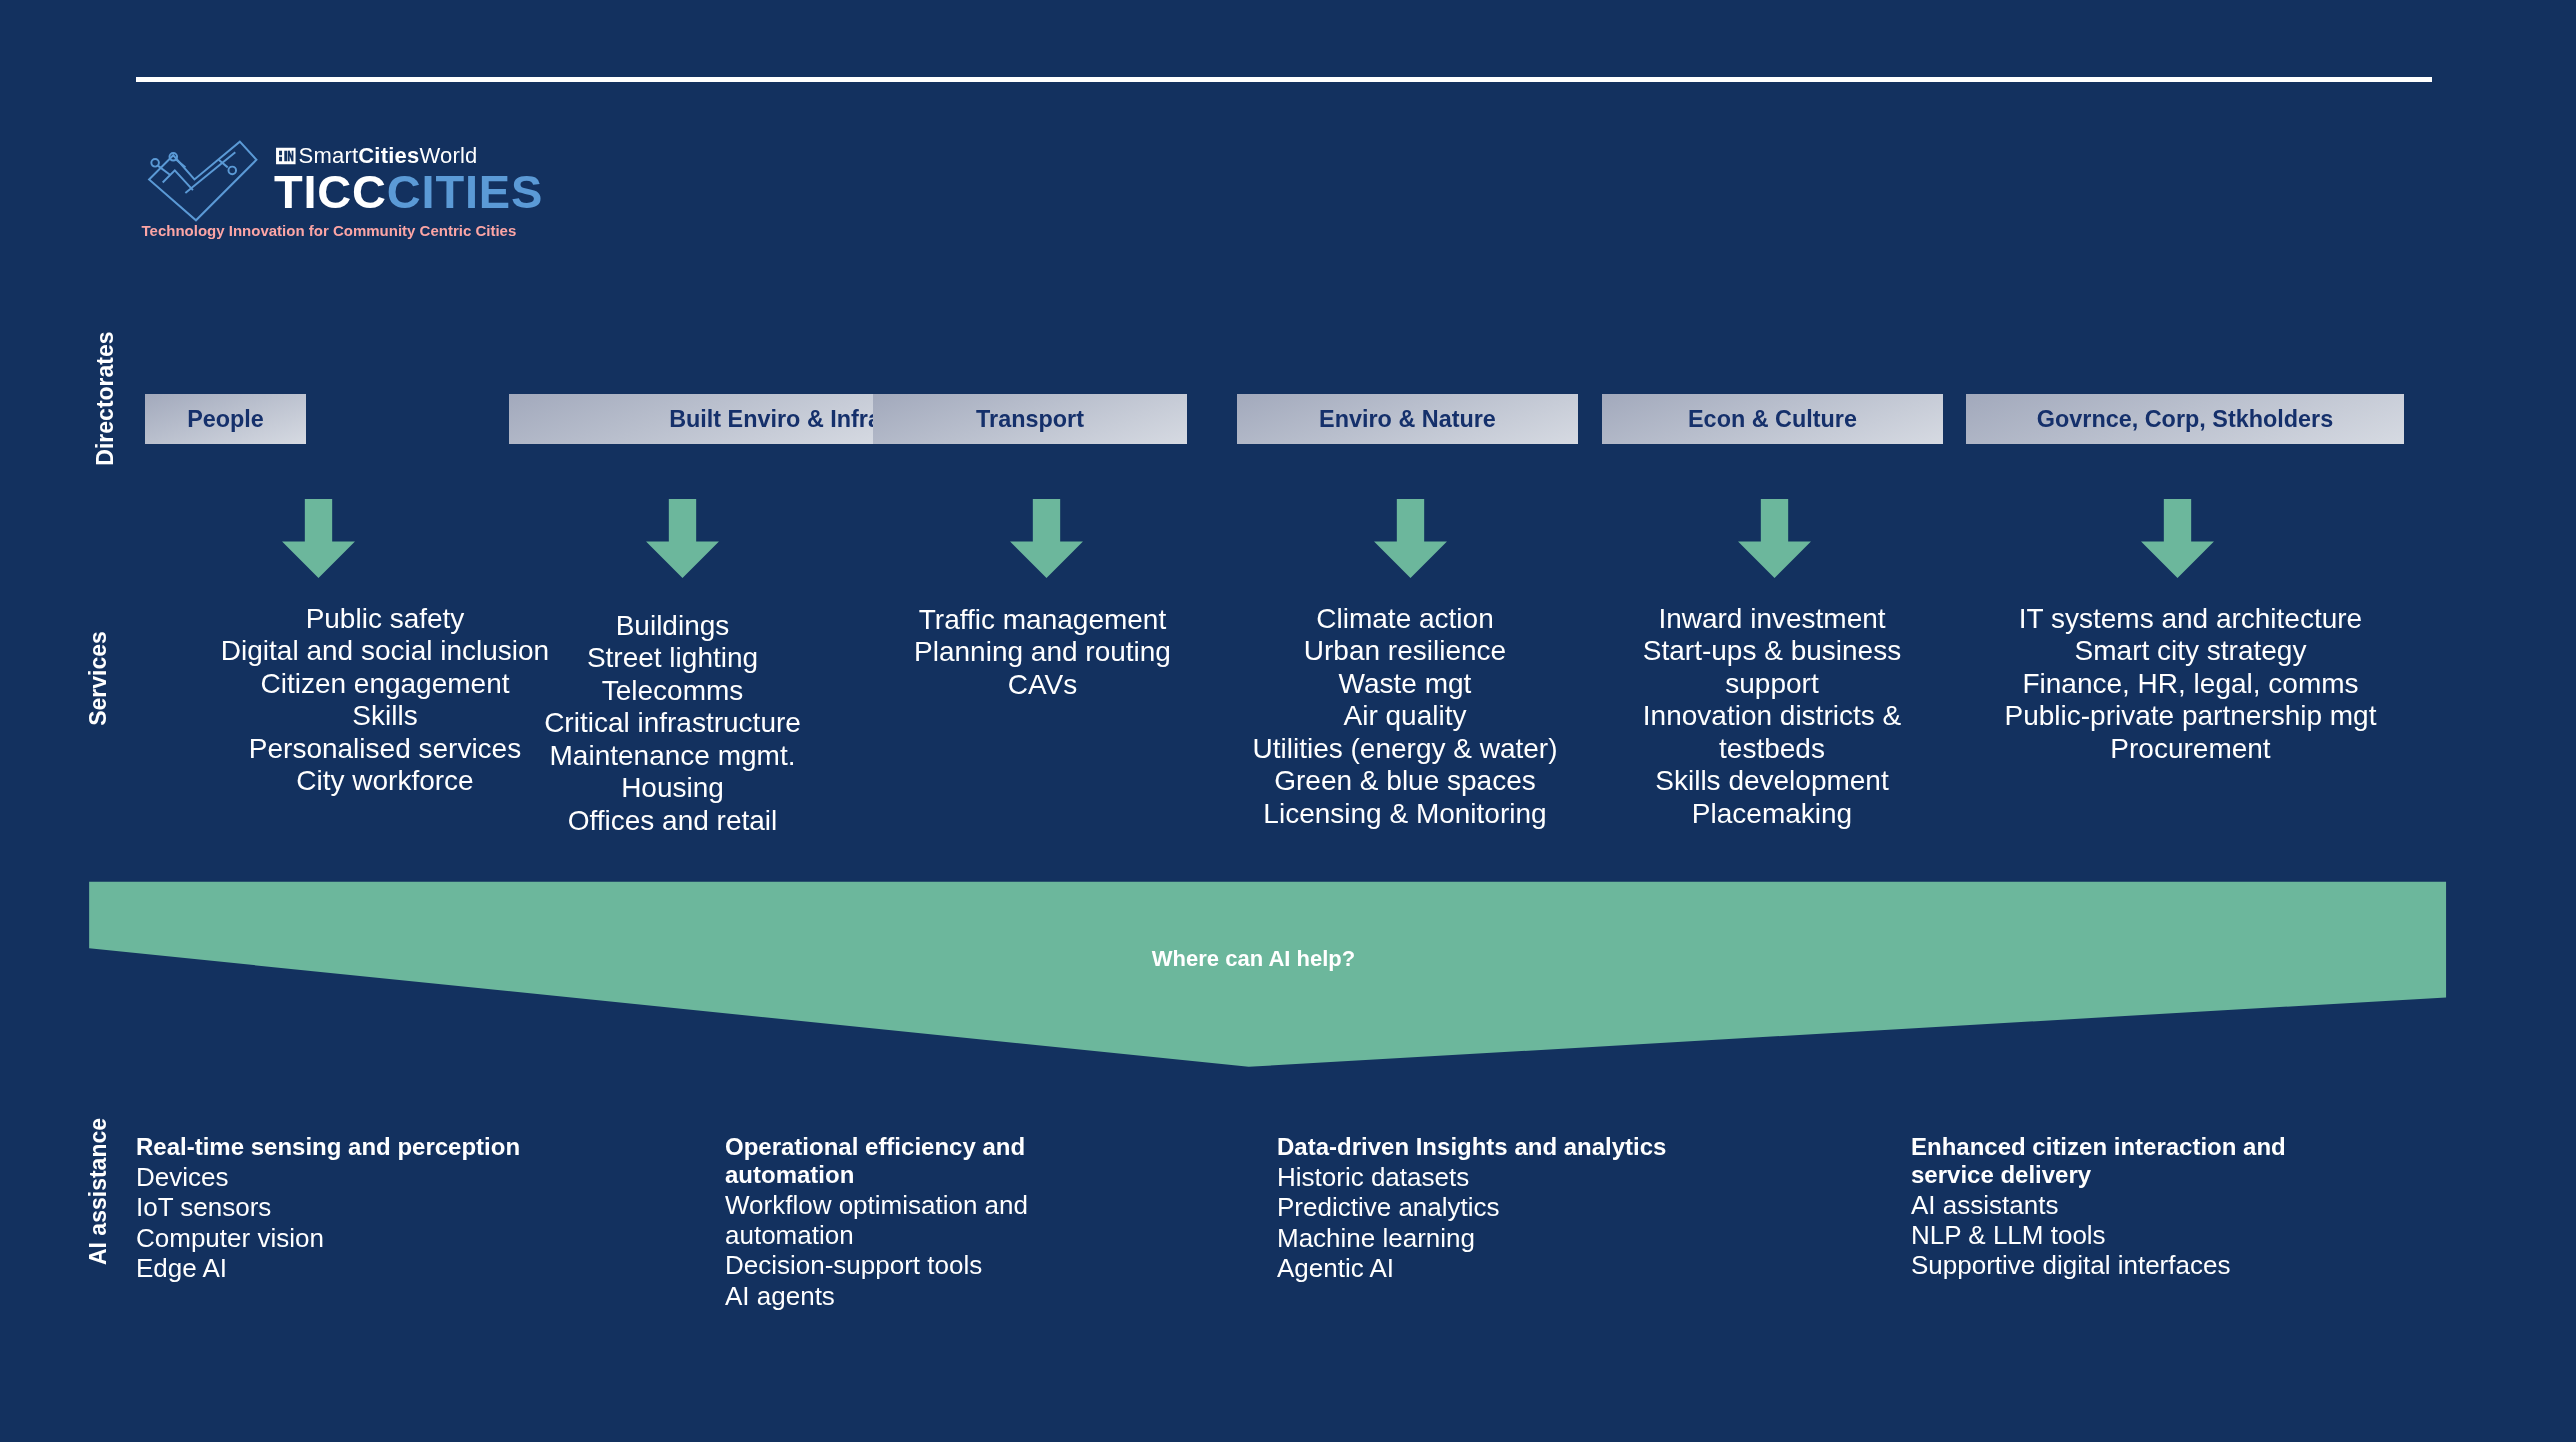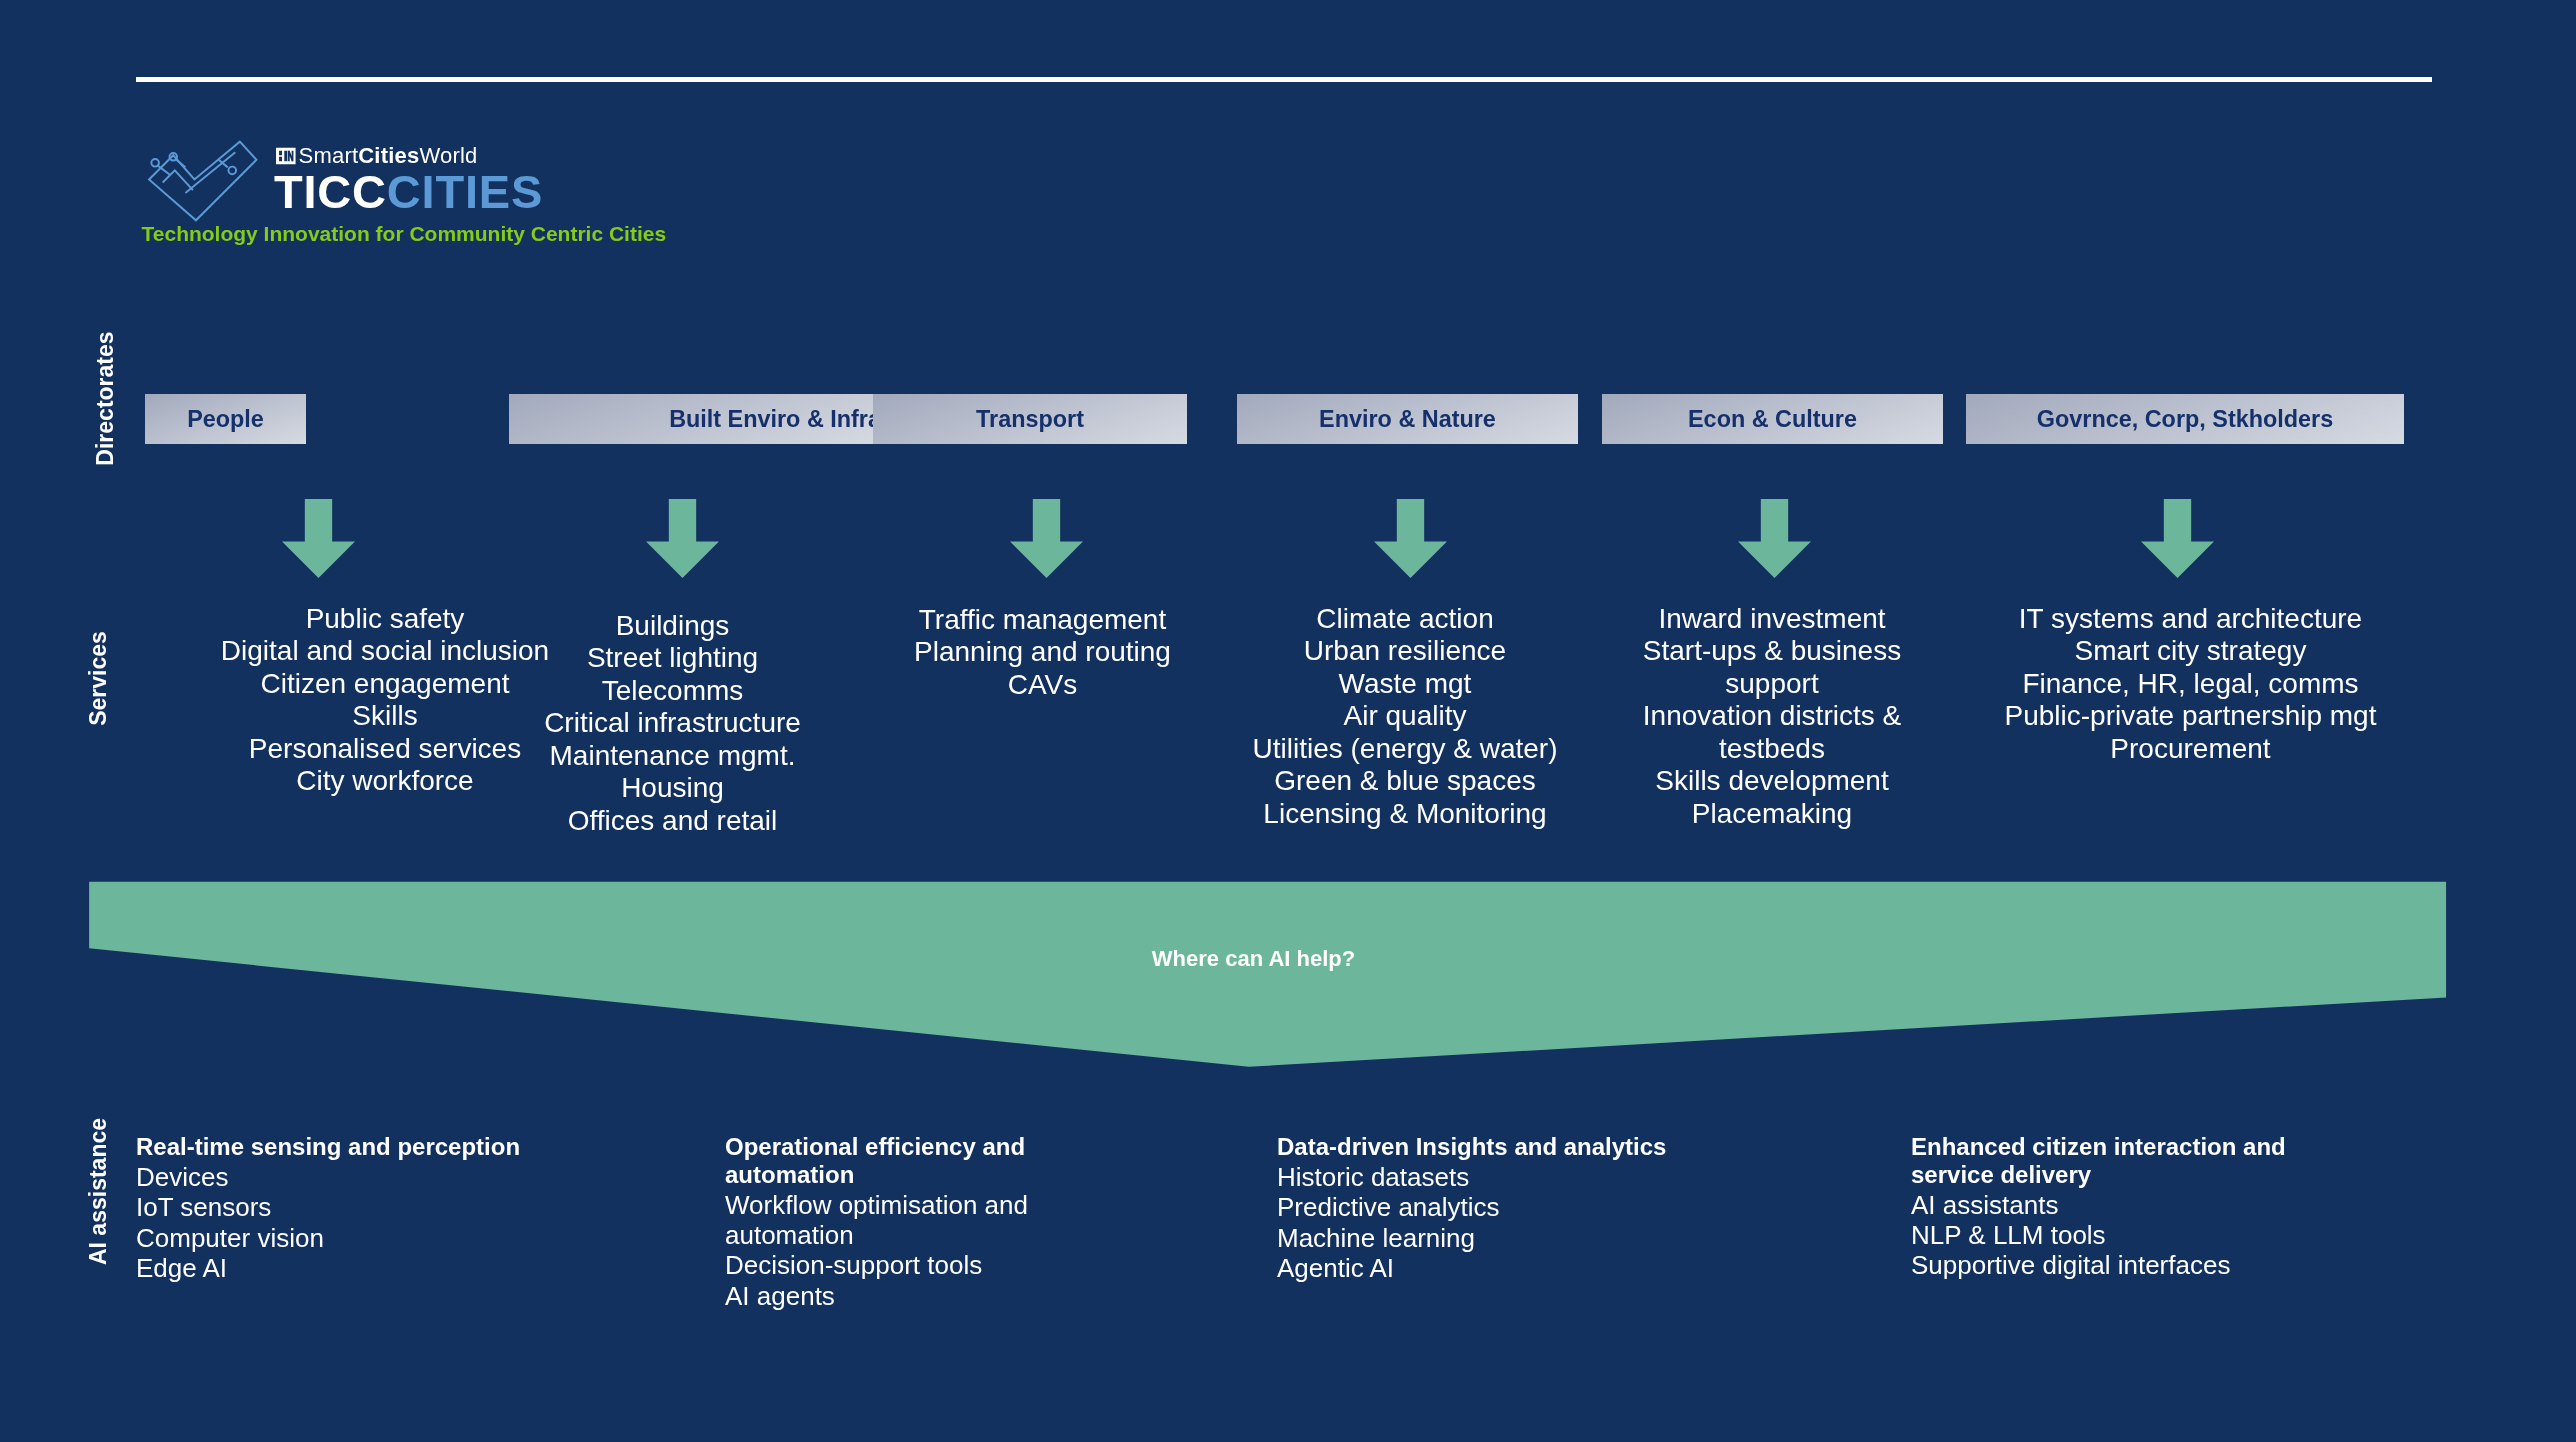--- a/index.html
+++ b/index.html
@@ -28,21 +28,21 @@
   .logo-brandline .b{font-weight:bold;}
   .sqglyph{display:inline-block;width:19.6px;height:18px;vertical-align:-2.3px;margin-right:3px;}
   .logo-ticc{
     position:absolute;left:134px;top:27px;
     font-size:47px;font-weight:bold;letter-spacing:0.8px;white-space:nowrap;
   }
   .logo-ticc .w{color:#ffffff;}
   .logo-ticc .c{color:#5b9ad6;}
   .logo-tag{
     position:absolute;left:1.5px;top:85px;
-    font-size:21px;font-weight:bold;color:#84cc16;white-space:nowrap;
+    font-size:15px;font-weight:bold;color:#fca5a5;white-space:nowrap;
   }
 
   
   .rowlabel{
     position:absolute;
     color:#ffffff;font-weight:bold;font-size:23px;
     transform-origin:50% 50%;
     transform:rotate(-90deg);
     white-space:nowrap;text-align:center;
   }

